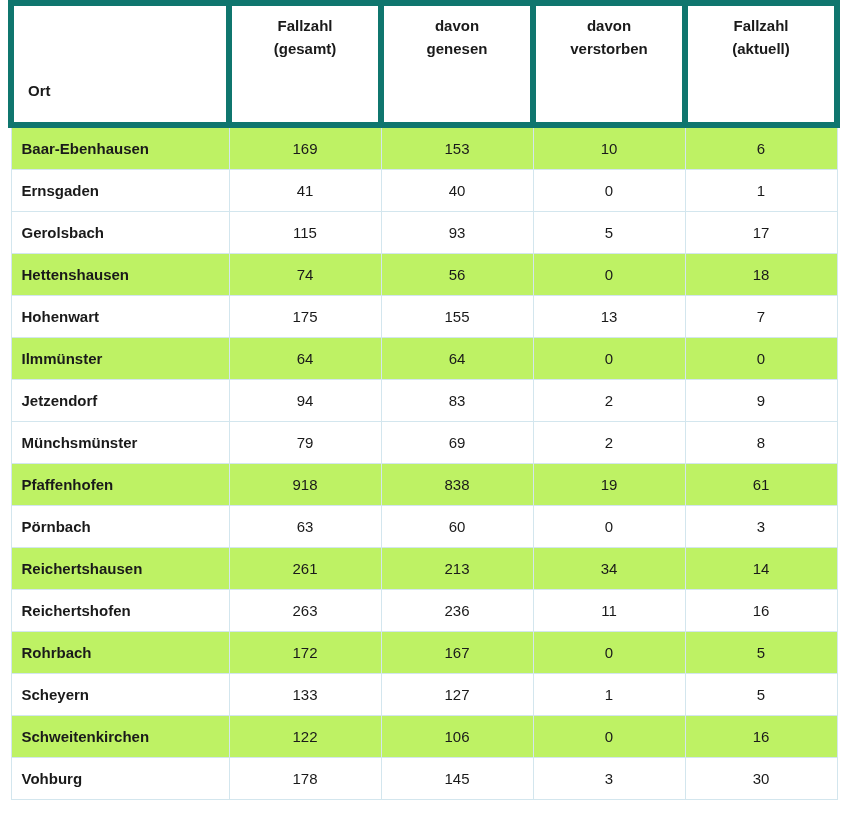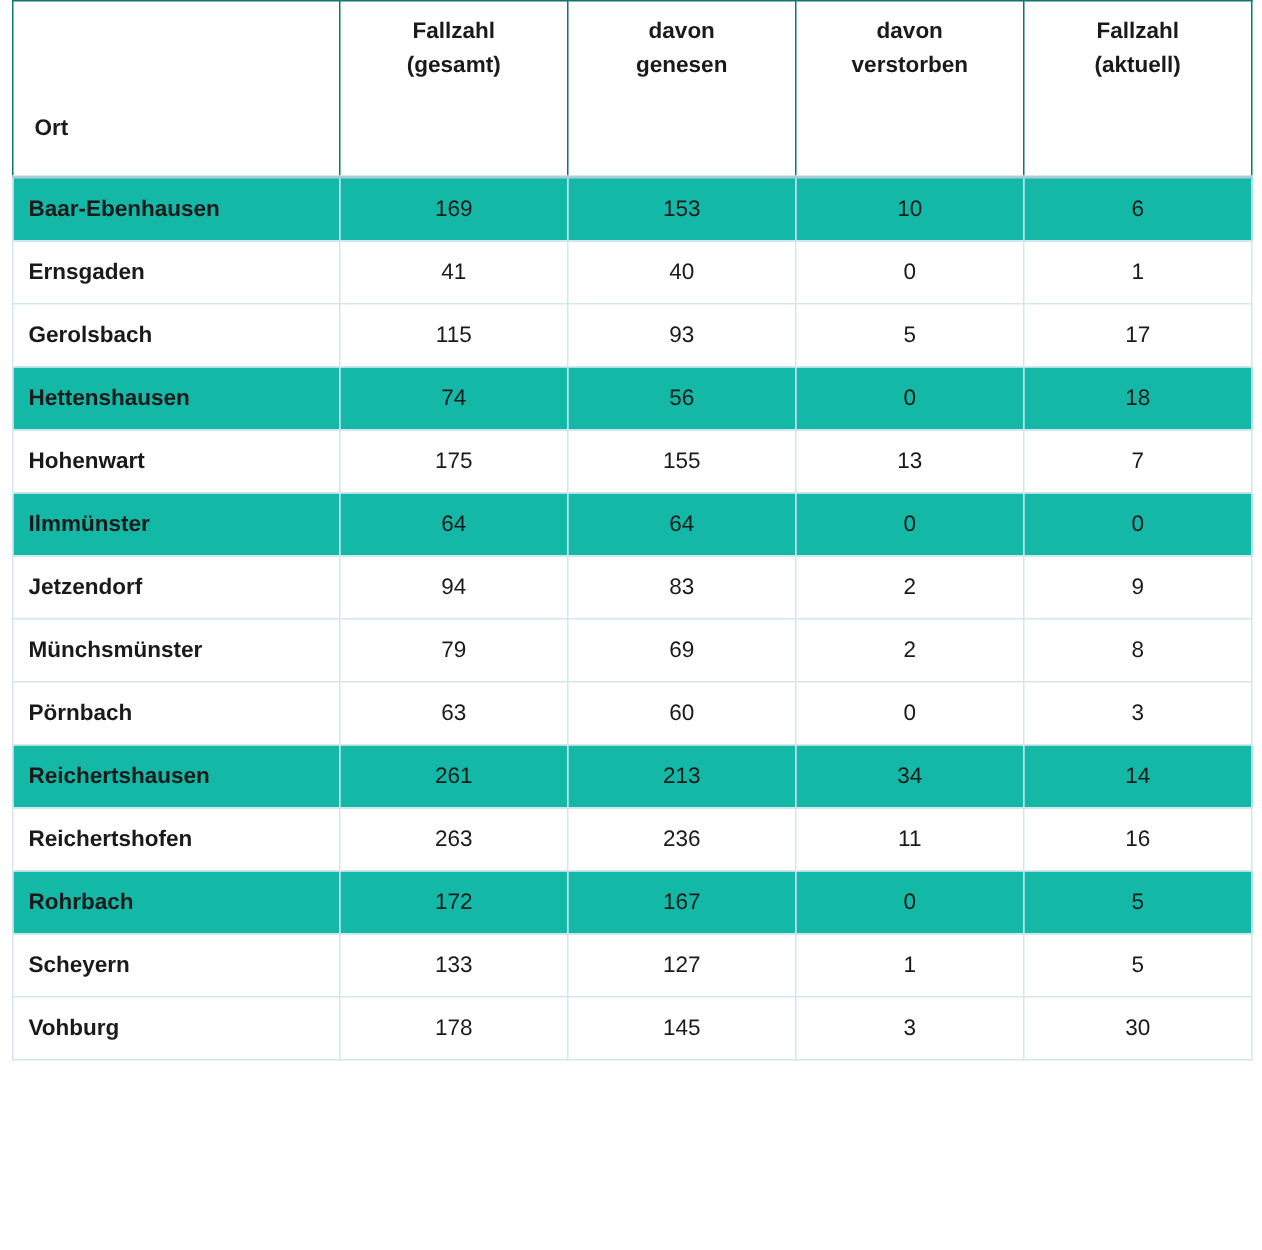--- a/index.html
+++ b/index.html
@@ -23,21 +23,21 @@
     width: 825px;
     table-layout: fixed;
     font-size: 15px;
     color: #1a1a1a;
   }
   table.covid-table col.c-ort    { width: 218px; }
   table.covid-table col.c-num    { width: 152px; }
 
   
   thead th {
-    border: 1px solid #0f766e;
+    border: 6px solid #0f766e;
     background: #ffffff;
     font-weight: bold;
     font-size: 15px;
     padding: 6px 8px;
     height: 90px;
     vertical-align: bottom;
     line-height: 1.55;
   }
   thead th.h-ort {
     text-align: left;
@@ -62,21 +62,21 @@
   }
   tbody td.ort {
     text-align: left;
     font-weight: bold;
     padding-left: 10px;
   }
   tbody td.num {
     text-align: center;
   }
   tbody tr.shaded td {
-    background: #14b8a6;
+    background: #bef264;
   }
   tbody tr.plain td {
     background: #ffffff;
   }
   tbody tr.first-row td {
     border-top: 2px solid #a9cddd;
   }
 </style>
 </head>
 <body>
@@ -163,20 +163,27 @@
           <td class="num">2</td>
           <td class="num">9</td>
         </tr>
         <tr class="plain">
           <td class="ort">Münchsmünster</td>
           <td class="num">79</td>
           <td class="num">69</td>
           <td class="num">2</td>
           <td class="num">8</td>
         </tr>
+        <tr class="shaded">
+          <td class="ort">Pfaffenhofen</td>
+          <td class="num">918</td>
+          <td class="num">838</td>
+          <td class="num">19</td>
+          <td class="num">61</td>
+        </tr>
         <tr class="plain">
           <td class="ort">Pörnbach</td>
           <td class="num">63</td>
           <td class="num">60</td>
           <td class="num">0</td>
           <td class="num">3</td>
         </tr>
         <tr class="shaded">
           <td class="ort">Reichertshausen</td>
           <td class="num">261</td>
@@ -198,20 +205,27 @@
           <td class="num">0</td>
           <td class="num">5</td>
         </tr>
         <tr class="plain">
           <td class="ort">Scheyern</td>
           <td class="num">133</td>
           <td class="num">127</td>
           <td class="num">1</td>
           <td class="num">5</td>
         </tr>
+        <tr class="shaded">
+          <td class="ort">Schweitenkirchen</td>
+          <td class="num">122</td>
+          <td class="num">106</td>
+          <td class="num">0</td>
+          <td class="num">16</td>
+        </tr>
         <tr class="plain">
           <td class="ort">Vohburg</td>
           <td class="num">178</td>
           <td class="num">145</td>
           <td class="num">3</td>
           <td class="num">30</td>
         </tr>
       </tbody>
   </table>
 </div>

